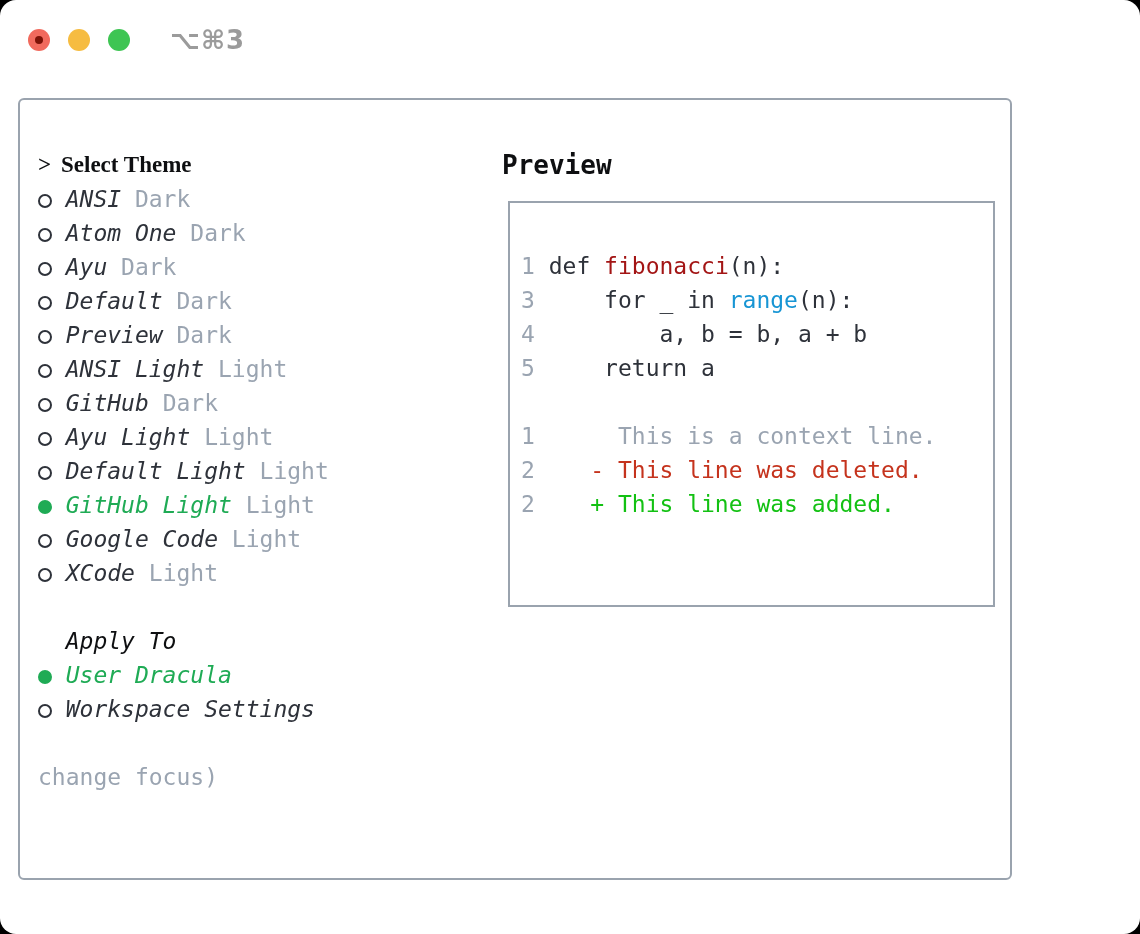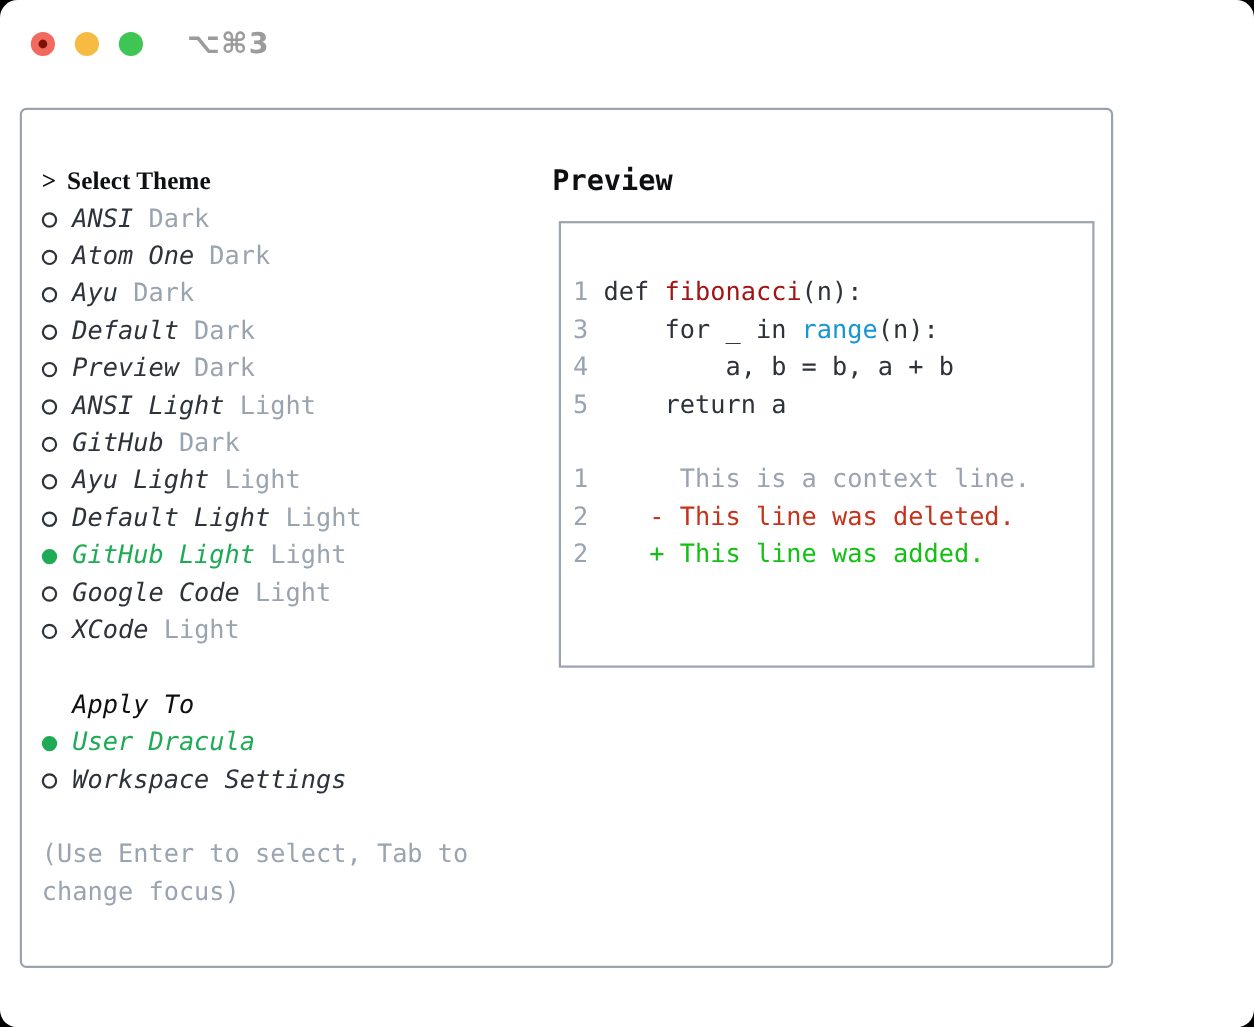--- a/index.html
+++ b/index.html
@@ -104,21 +104,20 @@
       <div class="spacer"></div>
       <div class="row apply-header indent2">Apply To</div>
 
       <div id="apply-list">
           <div class="row selected"><span class="marker-cell"><span class="radio selected"></span></span><span class="label">User Dracula</span></div>
           <div class="row"><span class="marker-cell"><span class="radio"></span></span><span class="label">Workspace Settings</span></div>
         </div>
 
       <div class="spacer"></div>
       <div id="hint-lines">
-          <div class="row hint">(Use Enter to select, Tab to</div>
           <div class="row hint">change focus)</div>
         </div>
     </div>
 
     <div class="preview-label">Preview</div>
 
     <div class="preview-box">
       <div id="code-lines">
           <div class="code-row"><span class="gutter">1</span><span class="c-code"> def </span><span class="c-func">fibonacci</span><span class="c-code">(n):</span></div>
           <div class="code-row"><span class="gutter">3</span><span class="c-code">     for _ in </span><span class="c-kw">range</span><span class="c-code">(n):</span></div>

